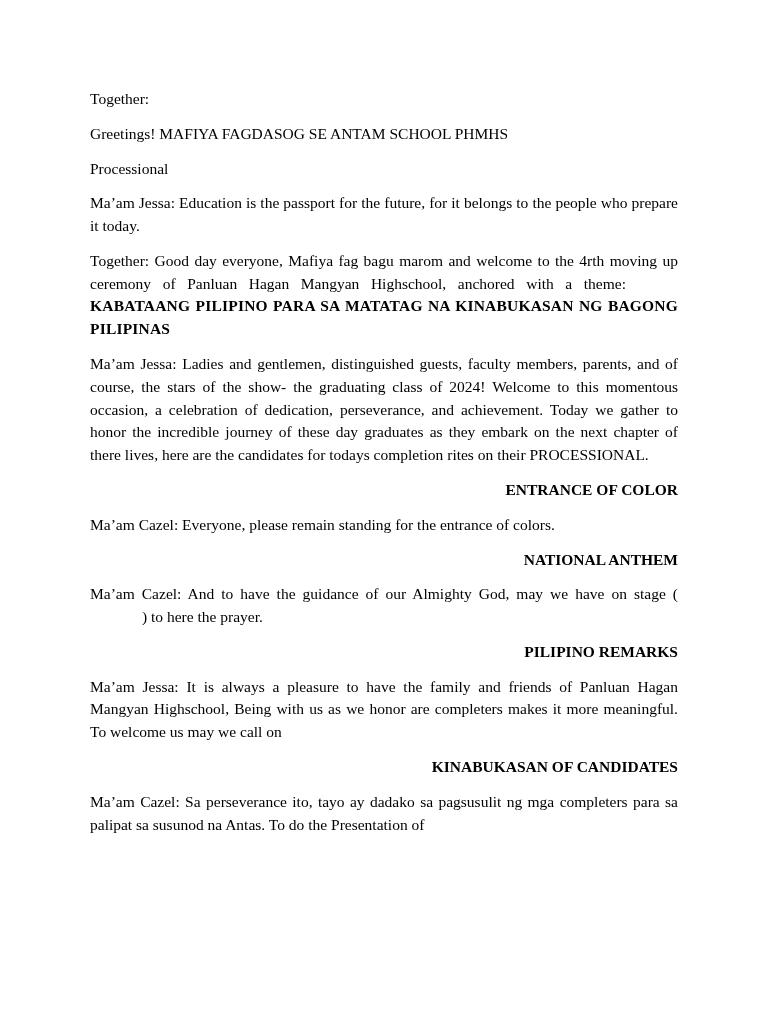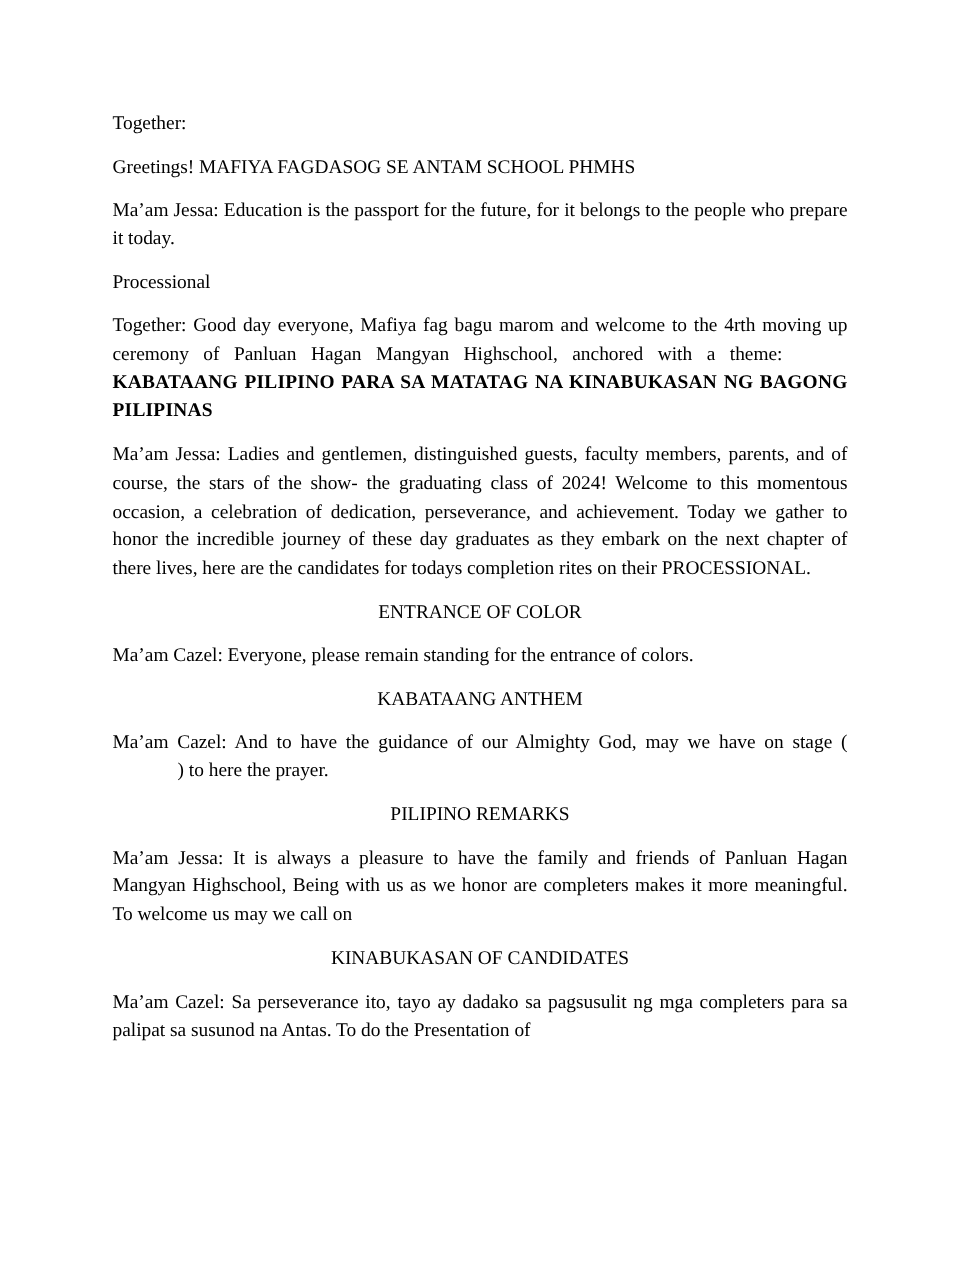--- a/index.html
+++ b/index.html
@@ -30,22 +30,22 @@
     text-align: justify;
     text-justify: inter-word;
   }
   p.para.left {
     text-align: left;
   }
   p.heading {
     margin: 0 0 12px 0;
     font-size: 15.5px;
     line-height: 1.47;
-    font-weight: normal;
-    text-align: center;
+    font-weight: bold;
+    text-align: right;
   }
   .theme-bold {
     font-weight: bold;
   }
   .theme-spaced {
     letter-spacing: 0.2px;
   }
   .blank-inline {
     display: inline-block;
     width: 52px;
@@ -54,33 +54,33 @@
 </head>
 <body>
 
 <div class="page">
   <div class="doc">
 
     <p class="para left">Together:</p>
 
     <p class="para left">Greetings! MAFIYA FAGDASOG SE ANTAM SCHOOL PHMHS</p>
 
+    <p class="para left">Processional</p>
+
     <p class="para">Ma’am Jessa: Education is the passport for the future, for it belongs to the people who prepare it today.</p>
-
-    <p class="para left">Processional</p>
 
     <p class="para"><span>Together: Good day everyone, Mafiya fag bagu marom and welcome to the 4rth moving up ceremony of Panluan Hagan Mangyan Highschool, anchored with a theme:</span><span class="blank-inline"></span><span class="theme-bold theme-spaced">KABATAANG PILIPINO PARA SA MATATAG NA KINABUKASAN NG BAGONG PILIPINAS</span></p>
 
     <p class="para">Ma’am Jessa: Ladies and gentlemen, distinguished guests, faculty members, parents, and of course, the stars of the show- the graduating class of 2024! Welcome to this momentous occasion, a celebration of dedication, perseverance, and achievement. Today we gather to honor the incredible journey of these day graduates as they embark on the next chapter of there lives, here are the candidates for todays completion rites on their PROCESSIONAL.</p>
 
     <p class="heading">ENTRANCE OF COLOR</p>
 
     <p class="para">Ma’am Cazel: Everyone, please remain standing for the entrance of colors.</p>
 
-    <p class="heading">KABATAANG ANTHEM</p>
+    <p class="heading">NATIONAL ANTHEM</p>
 
 
 
     <p class="para"><span>Ma’am Cazel: And to have the guidance of our Almighty God, may we have on stage (</span><span class="blank-inline"></span><span>) to here the prayer.</span></p>
 
     <p class="heading">PILIPINO REMARKS</p>
 
     <p class="para">Ma’am Jessa: It is always a pleasure to have the family and friends of Panluan Hagan Mangyan Highschool, Being with us as we honor are completers makes it more meaningful. To welcome us may we call on</p>
 
     <p class="heading">KINABUKASAN OF CANDIDATES</p>

